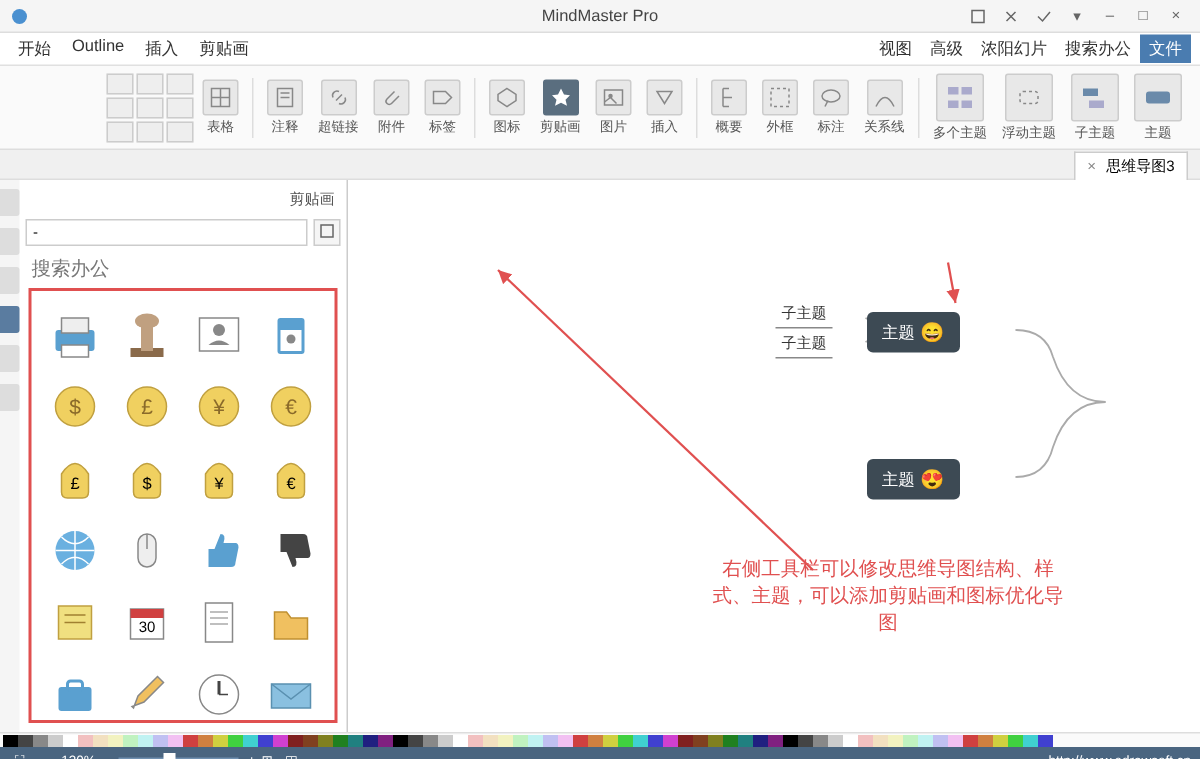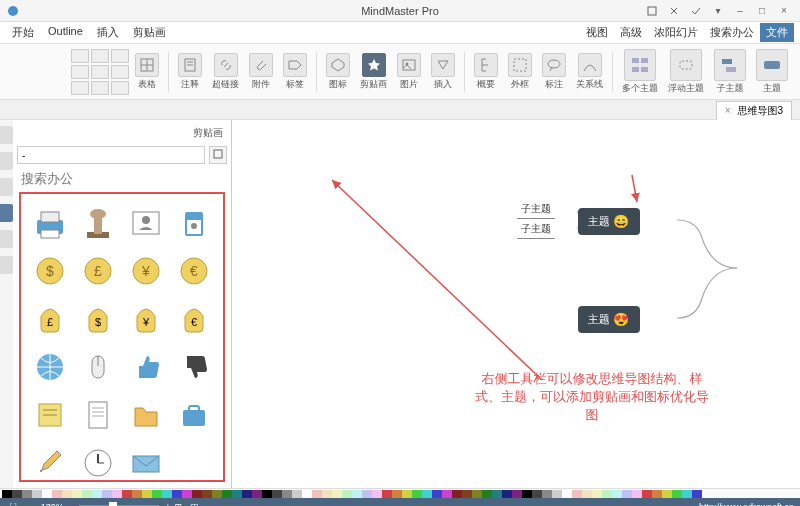--- a/index.html
+++ b/index.html
@@ -428,20 +428,27 @@
             <div class="clipart-item">
               <svg width="42" height="42" viewBox="0 0 42 42">
                 <path d="M14 10h4v12h-4zM18 22l4 10q4 0 2-6h8q2 0 2-3l-2-10q0-3-3-3H18z" fill="#444"></path>
               </svg>
             </div>
             <div class="clipart-item">
               <svg width="42" height="42" viewBox="0 0 42 42">
                 <rect x="10" y="10" width="22" height="22" fill="#f0e080" stroke="#c0a040"></rect>
                 <line x1="14" y1="16" x2="28" y2="16" stroke="#a08030"></line>
                 <line x1="14" y1="21" x2="28" y2="21" stroke="#a08030"></line>
+              </svg>
+            </div>
+            <div class="clipart-item">
+              <svg width="42" height="42" viewBox="0 0 42 42">
+                <rect x="10" y="12" width="22" height="20" fill="#fff" stroke="#888"></rect>
+                <rect x="10" y="12" width="22" height="6" fill="#d04040"></rect>
+                <text x="21" y="27" text-anchor="middle" font-size="10">30</text>
               </svg>
             </div>
             <div class="clipart-item">
               <svg width="42" height="42" viewBox="0 0 42 42">
                 <rect x="12" y="8" width="18" height="26" fill="#fff" stroke="#888"></rect>
                 <line x1="15" y1="14" x2="27" y2="14" stroke="#aaa"></line>
                 <line x1="15" y1="18" x2="27" y2="18" stroke="#aaa"></line>
                 <line x1="15" y1="22" x2="27" y2="22" stroke="#aaa"></line>
               </svg>
             </div>

